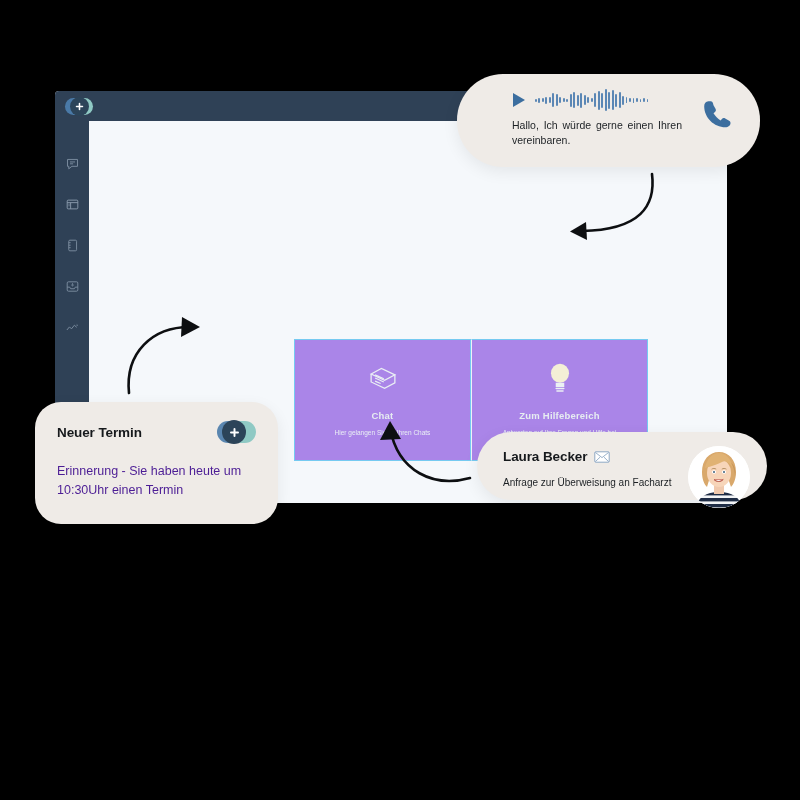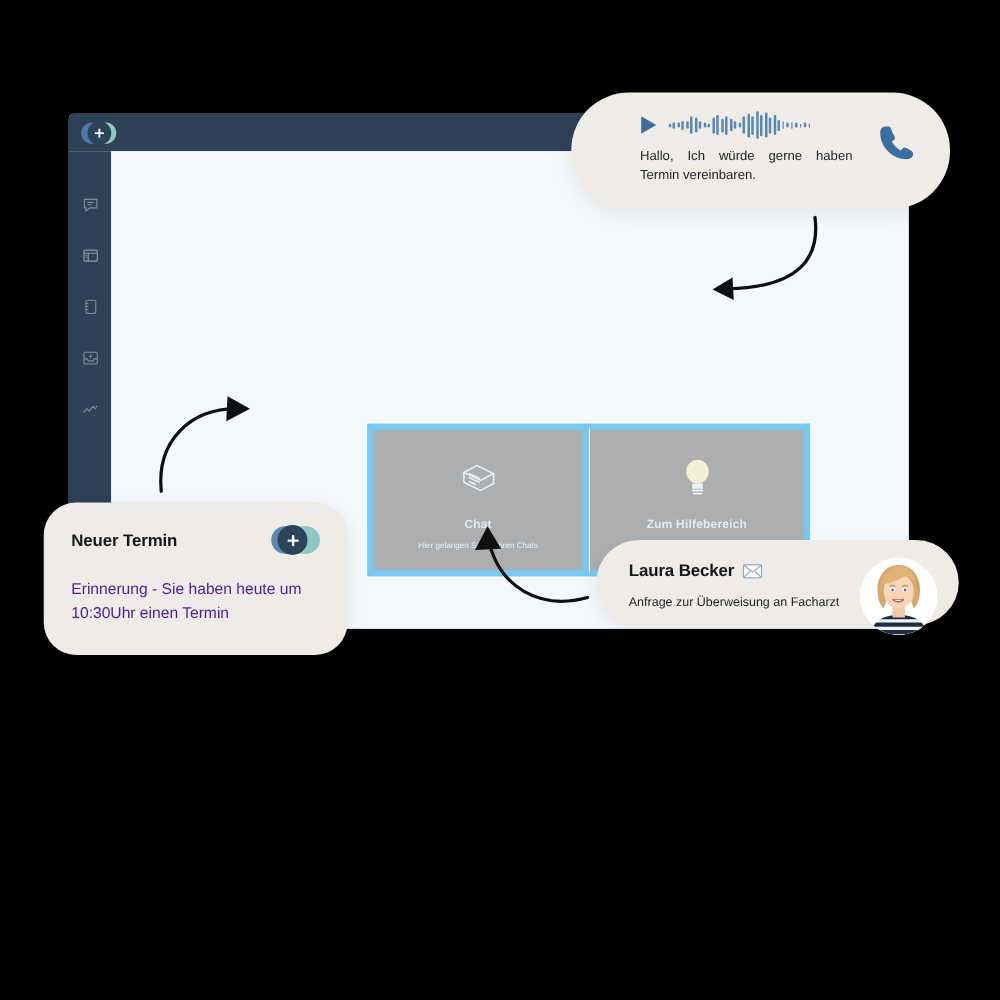--- a/index.html
+++ b/index.html
@@ -96,22 +96,22 @@
     position: absolute;
     left: 205px;
     top: 218px;
     width: 355px;
     display: flex;
     gap: 0;
   }
   .fcard {
     width: 177px;
     height: 122px;
-    background: #737373;
-    border: 5px solid #0ea5e9;
+    background: #6d28d9;
+    border: 1px solid #0ea5e9;
     display: flex;
     flex-direction: column;
     align-items: center;
     padding-top: 16px;
     opacity: 0.55;
   }
   .fcard + .fcard { border-left: 1px solid #e8eef4; }
   .fcard .ficon {
     height: 44px;
     display: flex;
@@ -429,21 +429,21 @@
           <i style="height: 9px;"></i>
           <i style="height: 6px;"></i>
           <i style="height: 4px;"></i>
           <i style="height: 5px;"></i>
           <i style="height: 4px;"></i>
           <i style="height: 3px;"></i>
           <i style="height: 4px;"></i>
           <i style="height: 3px;"></i>
         </span>
     </div>
-    <div id="voice-text">Hallo, Ich würde gerne haben Termin vereinbaren.</div>
+    <div id="voice-text">Hallo, Ich würde gerne einen Ihren vereinbaren.</div>
     <span id="phone-icon">
       <svg viewBox="0 0 32 32" aria-hidden="true">
         <path d="M6.4 3.2c-2.6 0-4.2 2.2-4.2 5.1 0 11.4 9.8 21 21.2 21 2.9 0 5.1-1.7 5.1-4.3 0-1.2-.6-1.9-1.8-2.6l-3.5-2c-1.3-.7-2.4-.5-3.3.5l-1.3 1.5c-2.8-1.6-5.4-4.2-7.1-7.1l1.5-1.3c1-.9 1.2-2 .5-3.3l-2-3.5C10.9 3.9 10 3.2 8.8 3.2z" fill="#3c6e9f"></path>
       </svg>
     </span>
   </div>
 
   <div class="bubble" id="termin-bubble">
     <div id="termin-head">
       <div id="termin-title">Neuer Termin</div>

